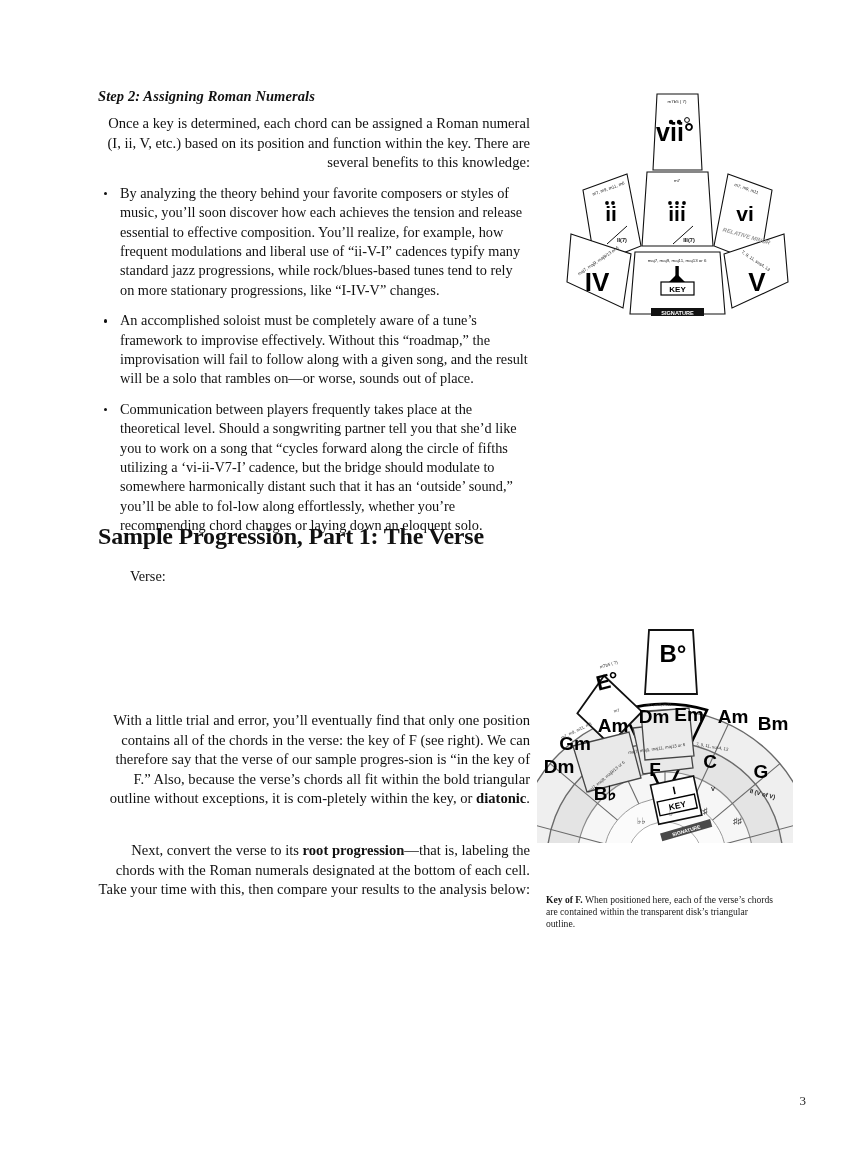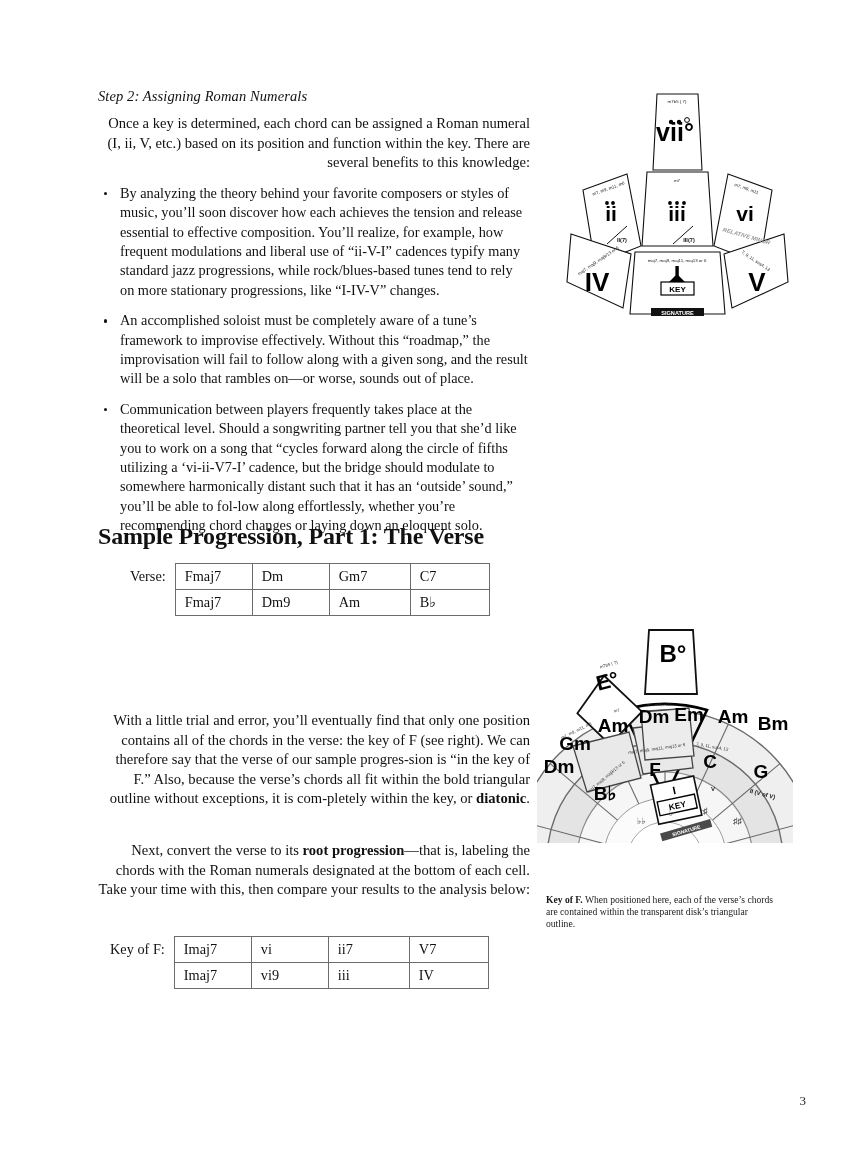--- a/index.html
+++ b/index.html
@@ -11,21 +11,21 @@
     position:relative;
     overflow:hidden;
   }
   .page { position:absolute; inset:0; }
 
   
   .col { position:absolute; left:98px; width:432px; }
 
   h3.step {
     font-family:"Liberation Serif", serif;
-    font-weight:normal; font-style:italic;
+    font-weight:bold; font-style:italic;
     font-size:14.5px; margin:0 0 9px 0; letter-spacing:.1px;
   }
   p.body {
     font-size:14.6px; line-height:19.6px; margin:0 0 11px 0;
     text-align:right;
   }
   ul.bullets { margin:6px 0 0 0; padding:0; list-style:none; }
   ul.bullets li {
     position:relative; padding-left:22px;
     font-size:14.3px; line-height:19.4px;
@@ -88,69 +88,32 @@
       <li><span class="dot"></span><span>By analyzing the theory behind your favorite composers or styles of music, you’ll soon discover how each achieves the tension and release essential to effective composition. You’ll realize, for example, how frequent modulations and liberal use of “ii-V-I” cadences typify many standard jazz progressions, while rock/blues-based tunes tend to rely on more stationary progressions, like “I-IV-V” changes.</span></li>
       <li><span class="dot"></span><span>An accomplished soloist must be completely aware of a tune’s framework to improvise effectively. Without this “roadmap,” the improvisation will fail to follow along with a given song, and the result will be a solo that rambles on—or worse, sounds out of place.</span></li>
       <li><span class="dot"></span><span>Communication between players frequently takes place at the theoretical level. Should a songwriting partner tell you that she’d like you to work on a song that “cycles forward along the circle of fifths utilizing a ‘vi-ii-V7-I’ cadence, but the bridge should modulate to somewhere harmonically distant such that it has an ‘outside’ sound,” you’ll be able to fol-low along effortlessly, whether you’re recommending chord changes or laying down an eloquent solo.</span></li>
     </ul>
   </div>
 
   <div class="col" style="top:523px;">
     <h2 class="section">Sample Progression, Part 1: The Verse</h2>
     <div class="tablewrap" style="margin-left:32px;">
       <div class="tlabel">Verse:</div>
-      <table class="chords">
-        <tbody>
-            <tr>
-          <td class="c0">Fmaj7</td>
-          <td class="c1">Dm</td>
-          <td class="c2">Gm7</td>
-          <td class="c3">C7</td>
-        </tr>
-        <tr>
-          <td class="c0">Fmaj7</td>
-          <td class="c1">Dm9</td>
-          <td class="c2">Am</td>
-          <td class="c3">B♭</td>
-        </tr>
-      </tbody>
-        </table>
     </div>
   </div>
 
 
   <div class="col" style="top:711px;">
     <p class="body"><span>With a little trial and error, you’ll eventually find that only one position contains all of the chords in the verse: the key of F (see right). We can therefore say that the verse of our sample progres-sion is “in the key of F.” Also, because the verse’s chords all fit within the bold triangular outline without exceptions, it is com-pletely within the key, or </span><b>diatonic</b><span>.</span></p>
   </div>
 
   <div class="col" style="top:841px;">
     <p class="body"><span>Next, convert the verse to its </span><b>root progression</b><span>—that is, labeling the chords with the Roman numerals designated at the bottom of each cell. Take your time with this, then compare your results to the analysis below:</span></p>
   </div>
 
-  <div class="col" style="top:936px;">
-    <div class="tablewrap" style="margin-left:12px;">
-      <div class="tlabel">Key of F:</div>
-      <table class="chords">
-        <tbody>
-            <tr>
-          <td class="c0">Imaj7</td>
-          <td class="c1">vi</td>
-          <td class="c2">ii7</td>
-          <td class="c3">V7</td>
-        </tr>
-        <tr>
-          <td class="c0">Imaj7</td>
-          <td class="c1">vi9</td>
-          <td class="c2">iii</td>
-          <td class="c3">IV</td>
-        </tr>
-      </tbody>
-        </table>
-    </div>
-  </div>
 
   <div class="fig" style="left:565px; top:86px; width:225px; height:230px;">
     <svg width="225" height="230" viewBox="0 0 225 230">
       <g fill="#fff" stroke="#111" stroke-width="1.1">
 
         <path d="M92,8 L133,8 L137,84 L88,84 Z"></path>
 
         <path d="M18,104 L62,88 L76,160 L30,178 Z"></path>
         <path d="M82,86 L143,86 L148,160 L77,160 Z"></path>
         <path d="M163,88 L207,104 L195,178 L149,160 Z"></path>

